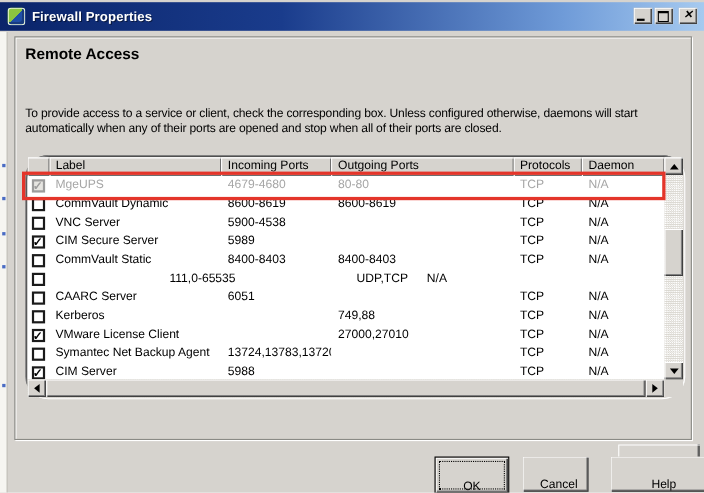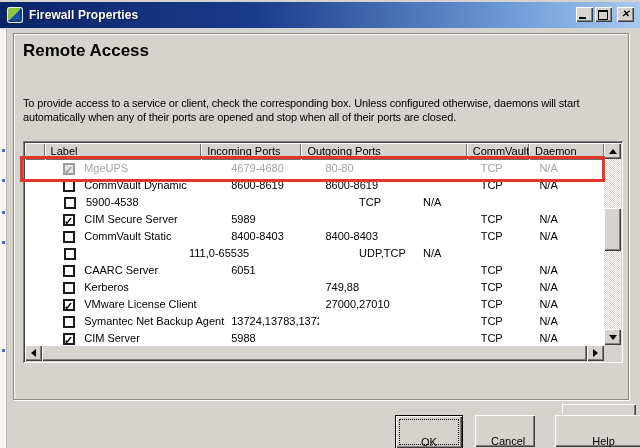--- a/index.html
+++ b/index.html
@@ -23,34 +23,34 @@
   .g-x{position:absolute;left:0;top:0;width:17px;height:14px;text-align:center;line-height:14px;
        font-weight:bold;font-size:10px;color:#000;}
   
   .sliver{position:absolute;left:0;top:29px;width:6px;bottom:0;background:#f6f5f1;
           border-right:1px solid #b9b6ae;}
   .sliver i{position:absolute;left:2px;top:120px;width:3px;height:3px;background:#4a6cc4;
             box-shadow:0 30px 0 #4a6cc4,0 62px 0 #4a6cc4,0 92px 0 #4a6cc4,0 200px 0 #4a6cc4;}
   
   .groupbox{position:absolute;left:13px;top:33px;width:616px;height:367px;box-sizing:border-box;
             border:1px solid #8a8a85;box-shadow:inset 1px 1px 0 #fff, 1px 1px 0 #fff;}
-  .section-title{position:absolute;left:9px;top:7px;font-weight:bold;font-size:17px;}
+  .section-title{position:absolute;left:9px;top:7px;font-weight:bold;font-size:14px;}
   .para{position:absolute;left:9px;width:578px;line-height:14px;letter-spacing:-0.15px;}
   .p1{top:27px;}
   .p2{top:62px;}
   
   .listview{position:absolute;left:9px;top:107px;width:600px;height:222px;box-sizing:border-box;
             background:#fff;box-shadow:inset 1px 1px 0 #808080, inset -1px -1px 0 #fff,
-            inset 2px 2px 0 #404040, inset -2px -2px 0 #d6d3ce;}
+            inset 2px 2px 0 #404040, inset -2px -2px 0 #d6d3ce;border-radius:21px;}
   .lv-header{position:absolute;left:2px;top:2px;width:579px;height:17px;display:flex;}
   .hcell{box-sizing:border-box;height:17px;line-height:16px;padding-left:6px;background:#d6d3ce;
          box-shadow:inset 1px 1px 0 #fff, inset -1px -1px 0 #6e6e6e;overflow:hidden;white-space:nowrap;}
   .w0{width:20px;} .w1{width:161px;} .w2{width:103px;} .w3{width:170px;} .w4{width:64px;} .w5{width:77px;}
   .lv-body{position:absolute;left:2px;top:19px;width:579px;height:185px;background:#fff;overflow:hidden;}
-  .row{display:flex;height:17px;line-height:17px;padding-left:35px;}
+  .row{display:flex;height:17px;line-height:17px;}
   .cell{box-sizing:border-box;padding-left:6px;overflow:hidden;white-space:nowrap;}
   .row.disabled .cell{color:#a6a6a6;}
   .cbcell{box-sizing:border-box;width:20px;display:flex;align-items:center;justify-content:center;}
   .checkbox{width:12px;height:12px;box-sizing:border-box;border:2px solid #1a1a1a;background:#fff;
             position:relative;}
   .checkbox.checked::after{content:"✓";position:absolute;left:-1px;top:-3px;font-size:11px;font-weight:bold;color:#000;}
   .row.disabled .checkbox{border-color:#9c9c9c;background:#e6e5e1;}
   .row.disabled .checkbox.checked::after{color:#9c9c9c;}
   
   .dither{background-image:repeating-conic-gradient(#ffffff 0% 25%, #d9d6cf 0% 50%);background-size:2px 2px;}
@@ -110,21 +110,21 @@
   <div class="groupbox">
     <div class="section-title">Remote Access</div>
     <div class="para p2">To provide access to a service or client, check the corresponding box. Unless configured otherwise, daemons will start automatically when any of their ports are opened and stop when all of their ports are closed.</div>
 
     <div class="listview">
       <div class="lv-header">
         <div class="hcell w0"></div>
         <div class="hcell w1">Label</div>
         <div class="hcell w2">Incoming Ports</div>
         <div class="hcell w3">Outgoing Ports</div>
-        <div class="hcell w4">CommVault</div>
+        <div class="hcell w4">Protocols</div>
         <div class="hcell w5">Daemon</div>
       </div>
 
       <div class="lv-body">
         <div class="row disabled">
           <div class="cbcell">
               <span class="checkbox checked"></span>
             </div>
           <div class="cell w1">MgeUPS</div>
           <div class="cell w2">4679-4680</div>
@@ -139,20 +139,21 @@
           <div class="cell w1">CommVault Dynamic</div>
           <div class="cell w2">8600-8619</div>
           <div class="cell w3">8600-8619</div>
           <div class="cell w4">TCP</div>
           <div class="cell w5">N/A</div>
         </div>
         <div class="row">
           <div class="cbcell">
               <span class="checkbox"></span>
             </div>
+          <div class="cell w1">VNC Server</div>
           <div class="cell w2">5900-4538</div>
           <div class="cell w3"></div>
           <div class="cell w4">TCP</div>
           <div class="cell w5">N/A</div>
         </div>
         <div class="row">
           <div class="cbcell">
               <span class="checkbox checked"></span>
             </div>
           <div class="cell w1">CIM Secure Server</div>

